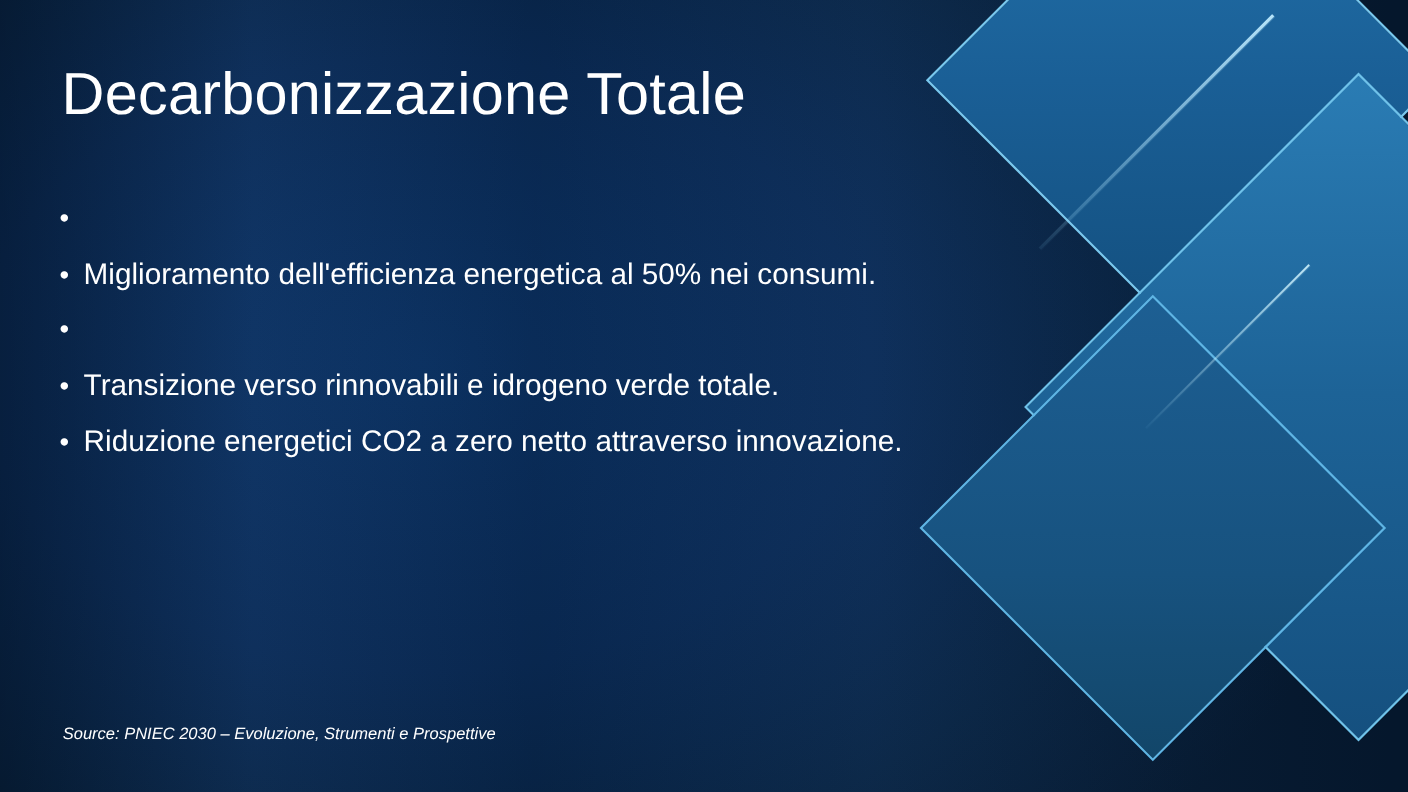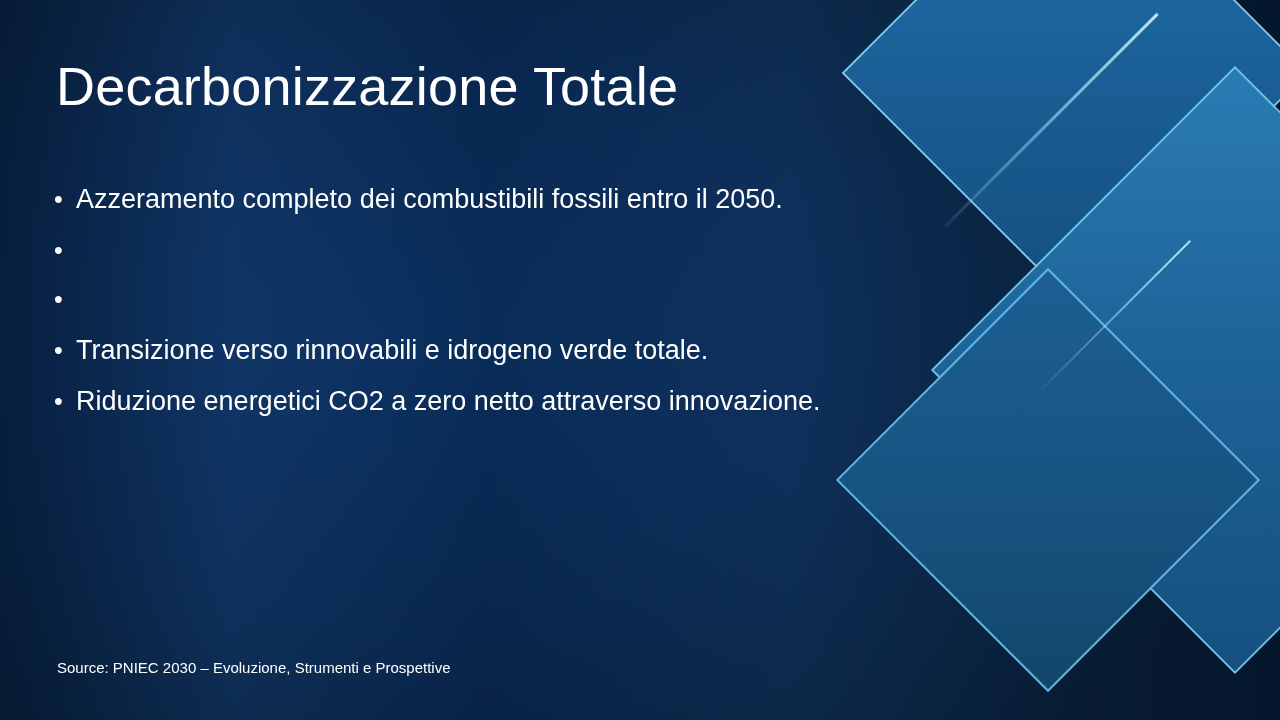--- a/index.html
+++ b/index.html
@@ -156,20 +156,21 @@
 
   .bullet-text {
     display: inline-block;
   }
 
   .source {
     position: absolute;
     left: 57px;
     top: 659px;
     font-size: 15px;
+    font-style: italic;
     color: #ffffff;
   }
 </style>
 </head>
 <body>
 
 <div class="slide">
   <div class="bg-sheen"></div>
 
   <div class="deco-layer">
@@ -179,24 +180,24 @@
     <div class="streak"></div>
     <div class="streak2"></div>
   </div>
 
   <div class="content">
     <div class="title">Decarbonizzazione Totale</div>
 
     <ul class="bullets">
       <li>
         <span class="bullet-mark">•</span>
-        <span class="bullet-text">Azzeramento completo dei combustibili fossili entro il 2050.</span>
-      </li>
-      <li>
-        <span class="bullet-mark">•</span>
+      </li>
+      <li>
+        <span class="bullet-mark">•</span>
+        <span class="bullet-text">Miglioramento dell'efficienza energetica al 50% nei consumi.</span>
       </li>
       <li>
         <span class="bullet-mark">•</span>
       </li>
       <li>
         <span class="bullet-mark">•</span>
         <span class="bullet-text">Transizione verso rinnovabili e idrogeno verde totale.</span>
       </li>
       <li>
         <span class="bullet-mark">•</span>

